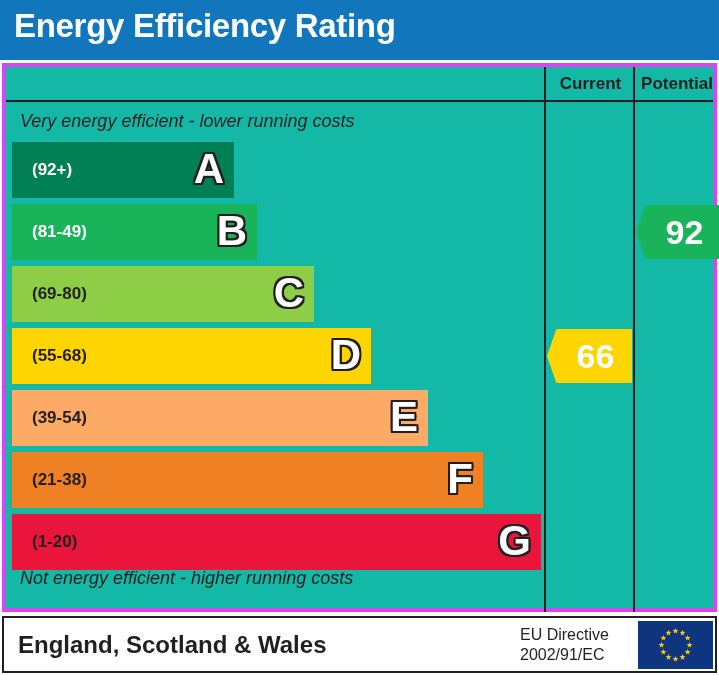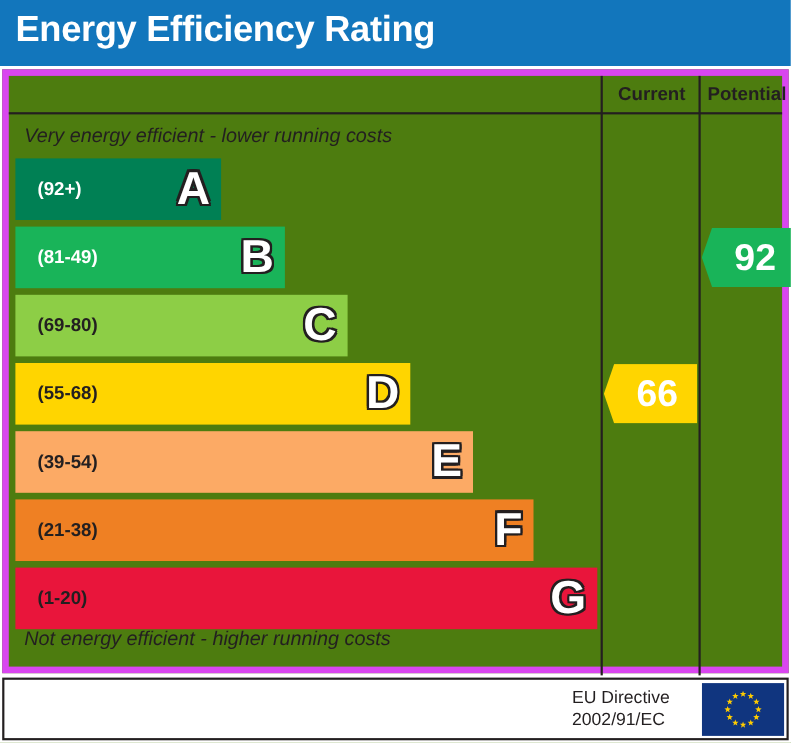--- a/index.html
+++ b/index.html
@@ -40,23 +40,23 @@
     white-space: nowrap;
   }
 
   
   .table-frame {
     position: absolute;
     left: 2px;
     top: 63px;
     width: 715px;
     height: 549px;
-    border: 6px solid #d946ef;
-    box-sizing: border-box;
-    background: #4d7c0f;
+    border: 4px solid #d946ef;
+    box-sizing: border-box;
+    background: #14b8a6;
   }
 
   
   .hdr-row {
     position: absolute;
     left: 0;
     top: 0;
     width: 100%;
     height: 35px;
     border-bottom: 2px solid #231f20;
@@ -229,21 +229,21 @@
       <div class="hdr-potential">Potential</div>
     </div>
 
     <div class="vsep vsep-1"></div>
     <div class="vsep vsep-2"></div>
 
     <div class="ratings">
       <div class="caption caption-top">Very energy efficient - lower running costs</div>
       <div class="caption caption-bottom">Not energy efficient - higher running costs</div>
       <div class="bars" id="bars-container">
-          <div class="bar" style="top: 0px; width: 187px; background: rgb(0, 128, 84);">
+          <div class="bar" style="top: 0px; width: 222px; background: rgb(0, 128, 84);">
             <span class="bar-range" style="color: rgb(255, 255, 255);">(92+)</span>
             <span class="bar-letter">A</span>
           </div>
           <div class="bar" style="top: 62px; width: 245px; background: rgb(25, 180, 89);">
             <span class="bar-range" style="color: rgb(255, 255, 255);">(81-49)</span>
             <span class="bar-letter">B</span>
           </div>
           <div class="bar" style="top: 124px; width: 302px; background: rgb(141, 206, 70);">
             <span class="bar-range" style="color: rgb(35, 31, 32);">(69-80)</span>
             <span class="bar-letter">C</span>
@@ -271,20 +271,21 @@
         <div class="rating-arrow" style="left: 541px; width: 85px; top: 262px; background: rgb(255, 213, 0);">
           <span class="val">66</span>
         </div>
         <div class="rating-arrow" style="left: 630px; width: 85px; top: 138px; background: rgb(25, 180, 89);">
           <span class="val">92</span>
         </div>
       </div>
   </div>
 
   <div class="footer-frame">
+    <div class="footer-region">England, Scotland &amp; Wales</div>
     <div class="footer-directive">
       <div>EU Directive</div>
       <div>2002/91/EC</div>
     </div>
     <svg class="eu-flag" viewBox="0 0 75 48">
       <rect x="0" y="0" width="75" height="48" fill="#10357f"></rect>
       <g id="eu-stars" fill="#ffcc00">
           <polygon points="37.50,6.90 38.27,8.95 40.45,9.04 38.74,10.40 39.32,12.51 37.50,11.30 35.68,12.51 36.26,10.40 34.55,9.04 36.73,8.95"></polygon>
           <polygon points="44.50,8.78 45.27,10.82 47.45,10.92 45.74,12.28 46.32,14.38 44.50,13.18 42.68,14.38 43.26,12.28 41.55,10.92 43.73,10.82"></polygon>
           <polygon points="49.62,13.90 50.39,15.95 52.57,16.04 50.86,17.40 51.45,19.51 49.62,18.30 47.80,19.51 48.39,17.40 46.68,16.04 48.86,15.95"></polygon>

